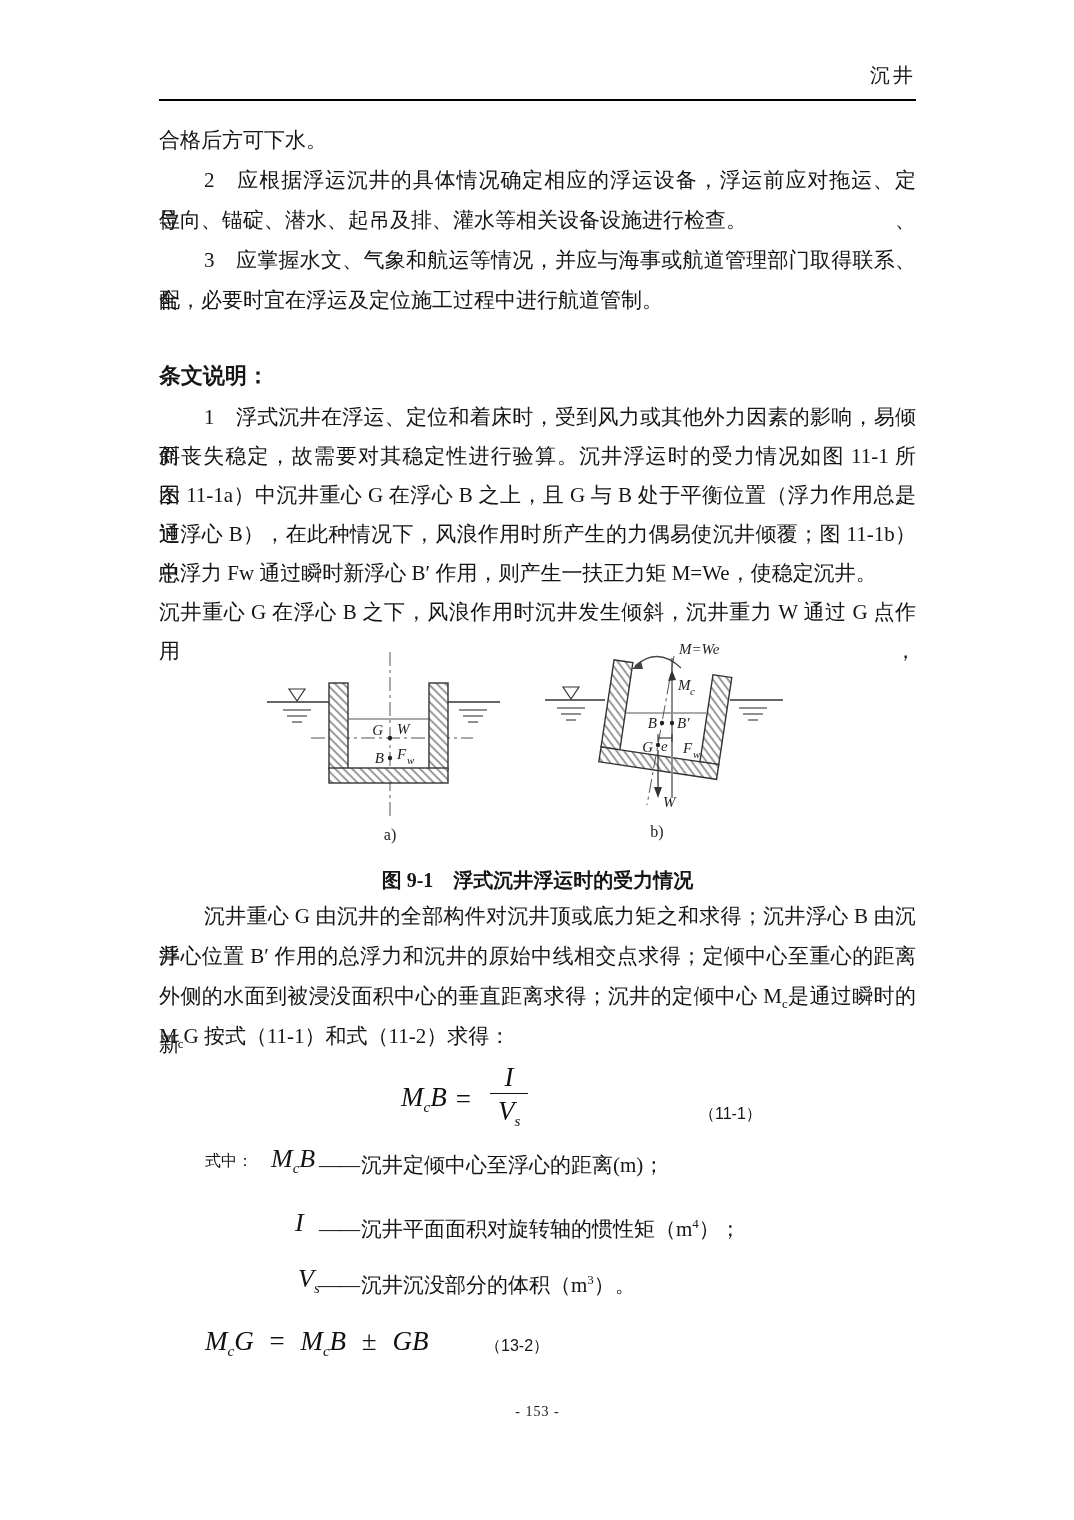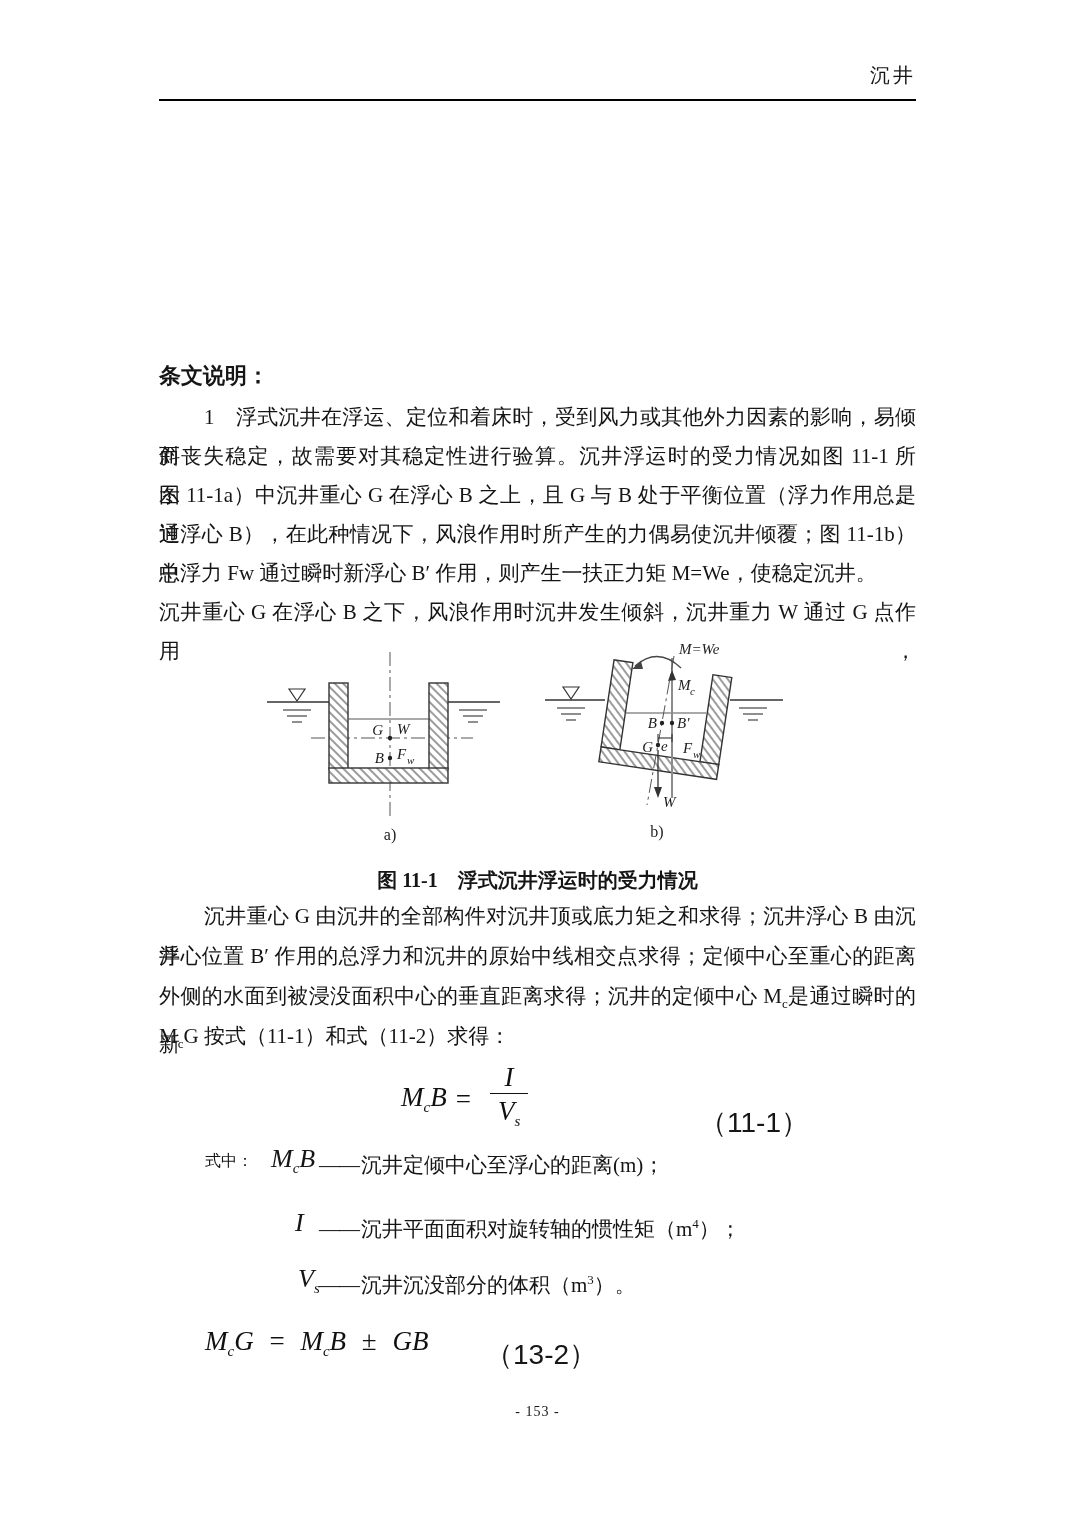--- a/index.html
+++ b/index.html
@@ -30,21 +30,21 @@
 
   
   .formula1 { top:1052px; height:100px; }
   .math { font-style:italic; font-size:27px; color:#101010; }
   .math sub { font-size:15px; }
   .f1-math { position:absolute; left:242px; top:12px; display:flex; align-items:center; }
   .frac { display:inline-block; text-align:center; vertical-align:middle; margin-left:10px; }
   .frac .num { display:block; padding:0 8px 3px 8px; line-height:26px; }
   .frac .den { display:block; border-top:1.7px solid #101010; padding:4px 8px 0 8px; line-height:26px; }
   .eq-tag { position:absolute; font-family:"Liberation Sans","DejaVu Sans",sans-serif;
-            font-size:28px; color:#161616; }
+            font-size:16px; color:#161616; }
   .f1-tag { left:540px; top:52px; }
 
   .where-row { position:absolute; left:159px; width:757px; height:46px; }
   .w1 { top:1142px; } .w2 { top:1206px; } .w3 { top:1262px; }
   .wlabel { position:absolute; left:46px; top:9px; font-size:16px; }
   .wsym { position:absolute; top:2px; font-style:italic; font-size:26px; }
   .wsym sub { font-size:15px; }
   .wdesc { position:absolute; left:160px; top:9px; font-size:21px; }
   .wdesc sup { font-size:13px; }
   .wdash { letter-spacing:-1px; margin-right:2px; }
@@ -62,20 +62,27 @@
   .fig-tag  { font:16px "Liberation Serif","DejaVu Serif",serif; fill:#1c1c1c; }
 </style>
 </head>
 <body>
 
 <div class="page">
 
   <div class="block doc-title">沉井</div>
   <div class="block head-rule"></div>
 
+  <div class="block intro">
+    <div class="line">合格后方可下水。</div>
+    <div class="line indent fill">2　应根据浮运沉井的具体情况确定相应的浮运设备，浮运前应对拖运、定位、</div>
+    <div class="line">导向、锚碇、潜水、起吊及排、灌水等相关设备设施进行检查。</div>
+    <div class="line indent fill">3　应掌握水文、气象和航运等情况，并应与海事或航道管理部门取得联系、配</div>
+    <div class="line">合，必要时宜在浮运及定位施工过程中进行航道管制。</div>
+  </div>
 
   <div class="block section-label">条文说明：</div>
 
   <div class="block clause1 lh39">
     <div class="line indent fill">1　浮式沉井在浮运、定位和着床时，受到风力或其他外力因素的影响，易倾斜</div>
     <div class="line fill">而丧失稳定，故需要对其稳定性进行验算。沉井浮运时的受力情况如图 11-1 所示。</div>
     <div class="line fill">图 11-1a）中沉井重心 G 在浮心 B 之上，且 G 与 B 处于平衡位置（浮力作用总是通</div>
     <div class="line fill">过浮心 B），在此种情况下，风浪作用时所产生的力偶易使沉井倾覆；图 11-1b）中</div>
     <div class="line">总浮力 Fw 通过瞬时新浮心 B′ 作用，则产生一扶正力矩 M=We，使稳定沉井。</div>
     <div class="line fill">沉井重心 G 在浮心 B 之下，风浪作用时沉井发生倾斜，沉井重力 W 通过 G 点作用，</div>
@@ -181,21 +188,21 @@
       <text class="fig-ital" x="150" y="113">F</text>
       <text class="fig-sub" x="160" y="118">w</text>
 
       <line x1="125" y1="110" x2="125" y2="152" stroke="#333" stroke-width="1.3"></line>
       <polygon points="125,158 121,147 129,147" fill="#333"></polygon>
       <text class="fig-ital" x="130" y="167">W</text>
       <text class="fig-tag" x="124" y="197" text-anchor="middle">b)</text>
     </svg>
   </div>
 
-  <div class="block fig-caption">图 11-1　浮式沉井浮运时的受力情况</div>
+  <div class="block fig-caption">图 9-1　浮式沉井浮运时的受力情况</div>
 
   <div class="block para2">
     <div class="line indent fill">沉井重心 G 由沉井的全部构件对沉井顶或底力矩之和求得；沉井浮心 B 由沉井</div>
     <div class="line fill">浮心位置 B′ 作用的总浮力和沉井的原始中线相交点求得；定倾中心至重心的距离</div>
     <div class="line fill"><span>外侧的水面到被浸没面积中心的垂直距离求得；沉井的定倾中心 M</span><sub>c</sub><span>是通过瞬时的新</span></div>
     <div class="line"><span>M</span><sub>c</sub><span>G 按式（11-1）和式（11-2）求得：</span></div>
   </div>
 
   <div class="block formula1">
     <div class="f1-math math">

